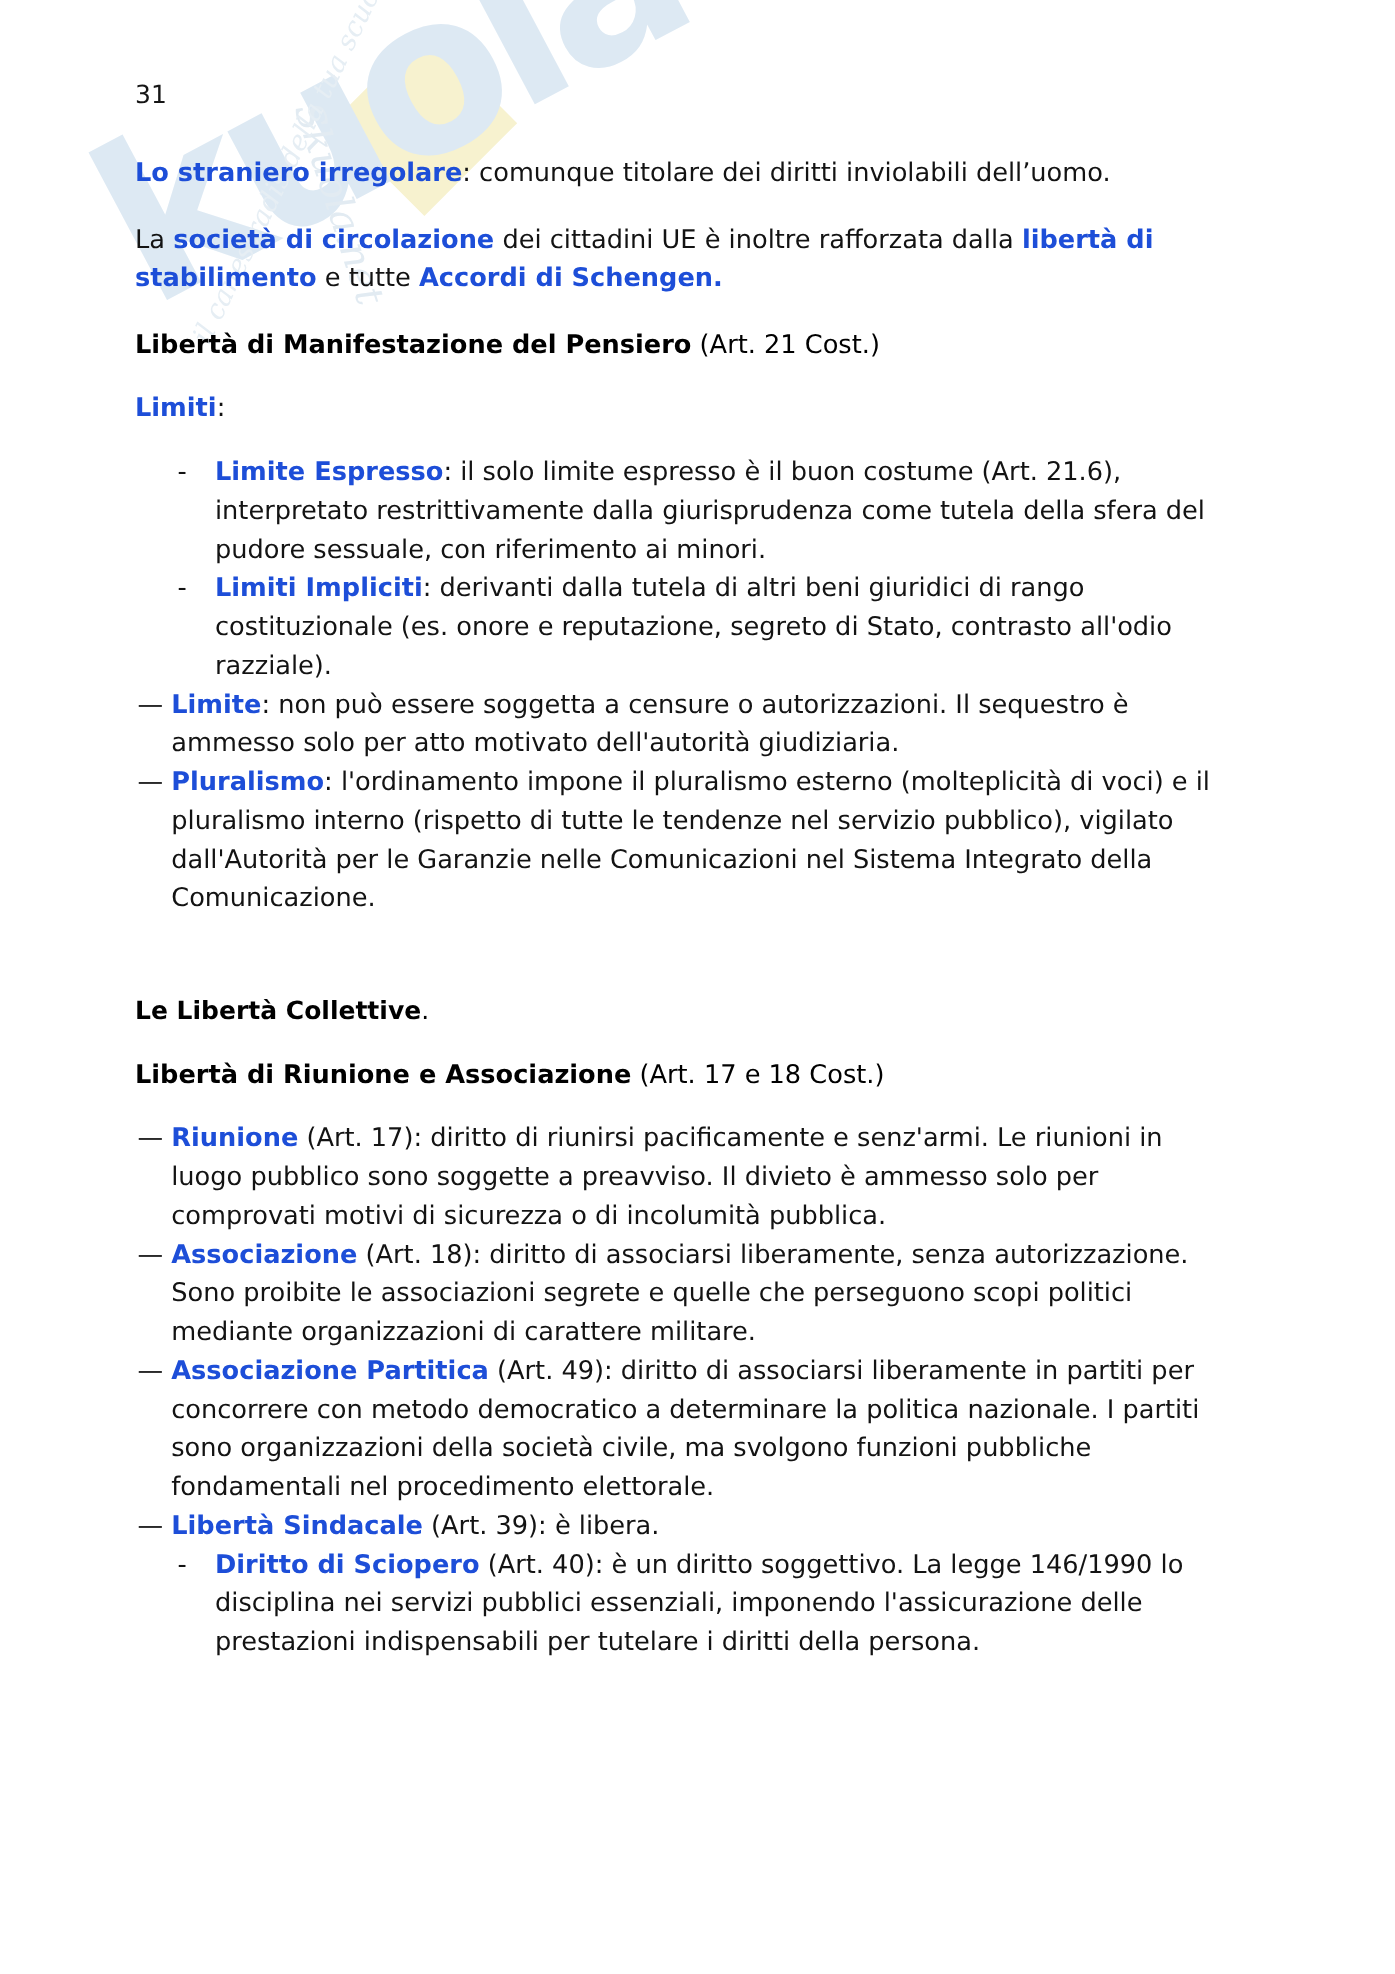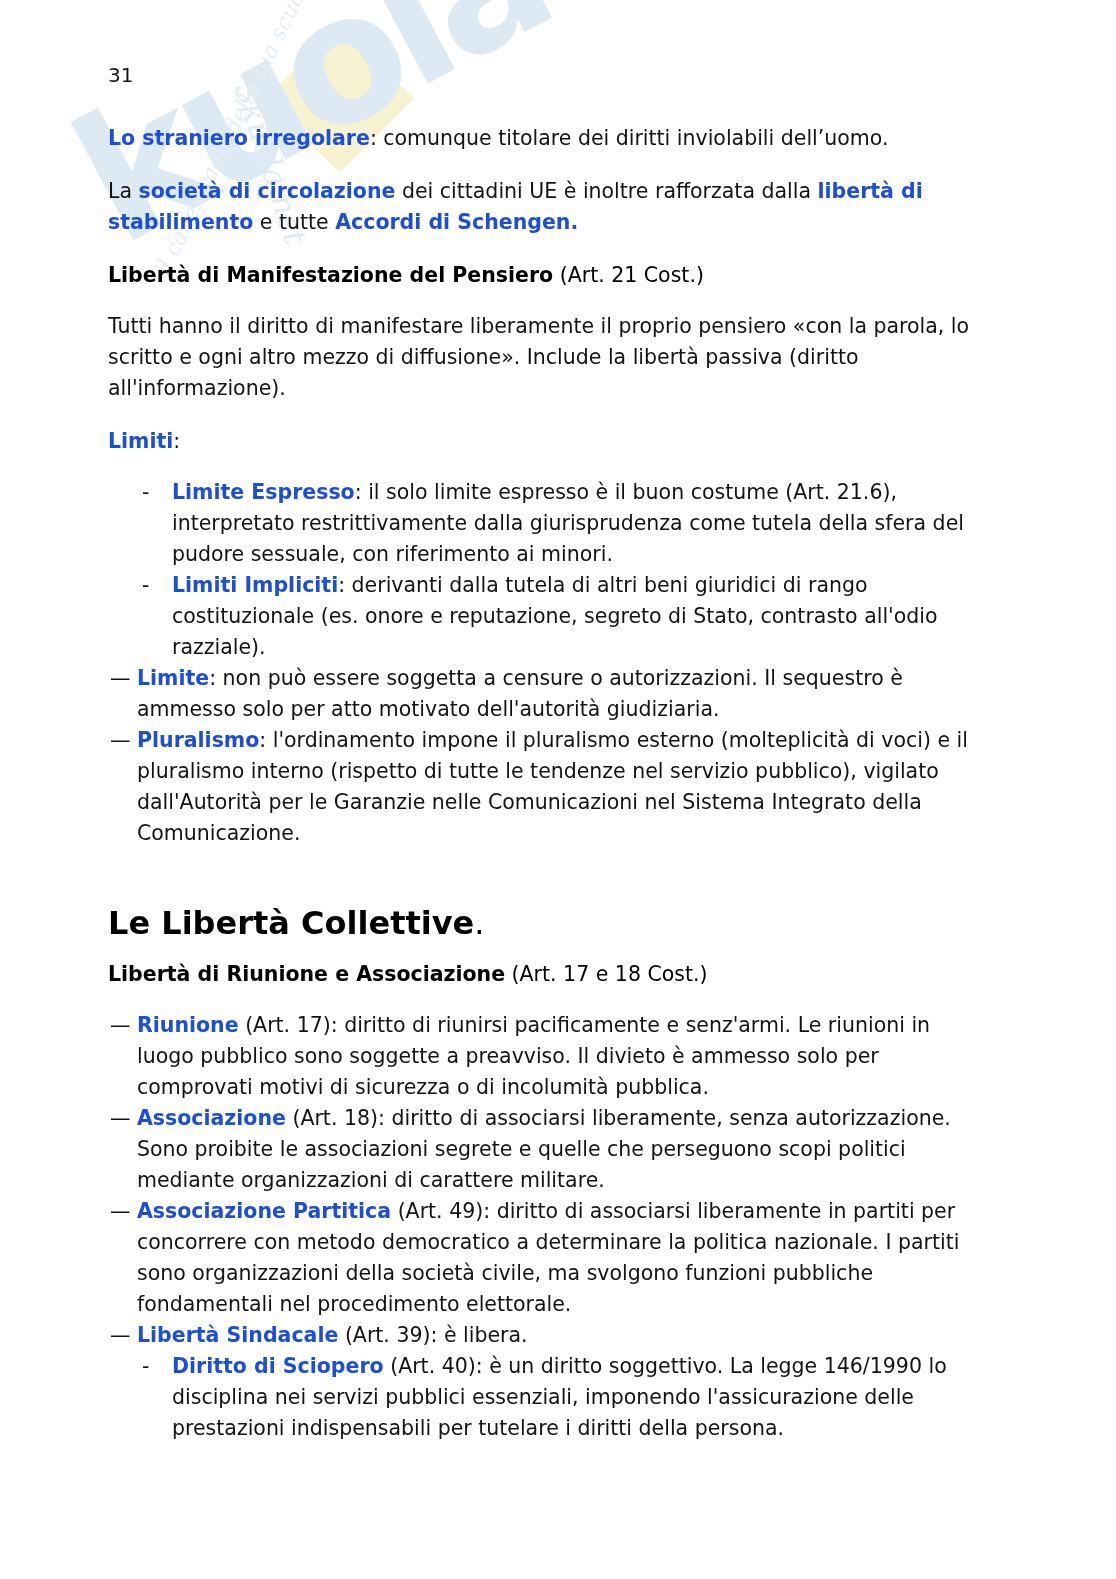--- a/index.html
+++ b/index.html
@@ -104,21 +104,21 @@
     line-height: 31px;
     color: #131313;
   }
   p.para.tight {
     margin-bottom: 20px;
   }
   b, strong { font-weight: 700; color: #1d4ed8; }
 
   h2.section-title {
     margin: 0 0 20px 0;
-    font-size: 32px;
+    font-size: 20px;
     line-height: 32px;
     font-weight: 700;
     color: #000000;
   }
   h2.section-title .plain { font-weight: 400; }
 
   h3.sub-title {
     margin: 0 0 20px 0;
     font-size: 20.5px;
     line-height: 31px;
@@ -185,21 +185,20 @@
     <div class="page-number">31</div>
 
     <div class="body">
 
       <p class="para"><b>Lo straniero irregolare</b><span>: comunque titolare dei diritti inviolabili dell’uomo.</span></p>
 
       <p class="para"><span>La </span><b>società di circolazione</b><span> dei cittadini UE è inoltre rafforzata dalla </span><b>libertà di stabilimento</b><span> e tutte </span><b>Accordi di Schengen.</b></p>
 
       <h3 class="sub-title"><span>Libertà di Manifestazione del Pensiero</span><span class="plain"> (Art. 21 Cost.)</span></h3>
 
-      <p class="para">Tutti hanno il diritto di manifestare liberamente il proprio pensiero «con la parola, lo scritto e ogni altro mezzo di diffusione». Include la libertà passiva (diritto all'informazione).</p>
 
       <p class="para tight"><b>Limiti</b><span>:</span></p>
 
       <ul class="lst">
         <li class="item hy"><span class="marker">-</span><b>Limite Espresso</b><span>: il solo limite espresso è il buon costume (Art. 21.6), interpretato restrittivamente dalla giurisprudenza come tutela della sfera del pudore sessuale, con riferimento ai minori.</span></li>
         <li class="item hy"><span class="marker">-</span><b>Limiti Impliciti</b><span>: derivanti dalla tutela di altri beni giuridici di rango costituzionale (es. onore e reputazione, segreto di Stato, contrasto all'odio razziale).</span></li>
         <li class="item em"><span class="marker">—</span><b>Limite</b><span>: non può essere soggetta a censure o autorizzazioni. Il sequestro è ammesso solo per atto motivato dell'autorità giudiziaria.</span></li>
         <li class="item em"><span class="marker">—</span><b>Pluralismo</b><span>: l'ordinamento impone il pluralismo esterno (molteplicità di voci) e il pluralismo interno (rispetto di tutte le tendenze nel servizio pubblico), vigilato dall'Autorità per le Garanzie nelle Comunicazioni nel Sistema Integrato della Comunicazione.</span></li>
       </ul>
 

